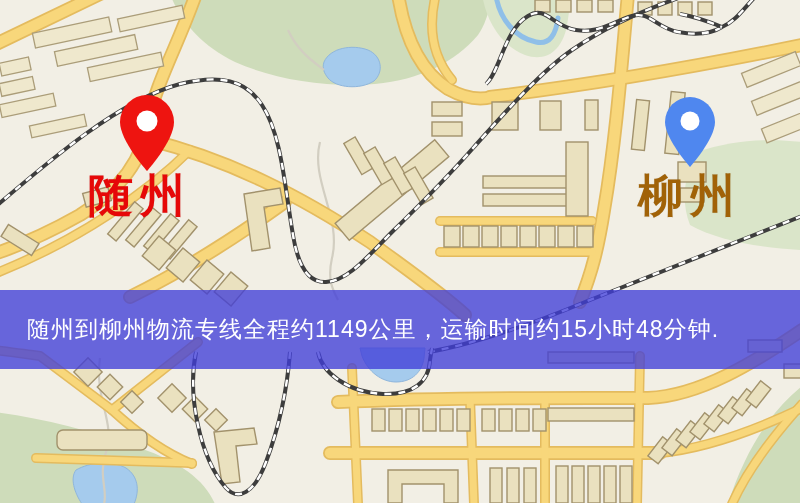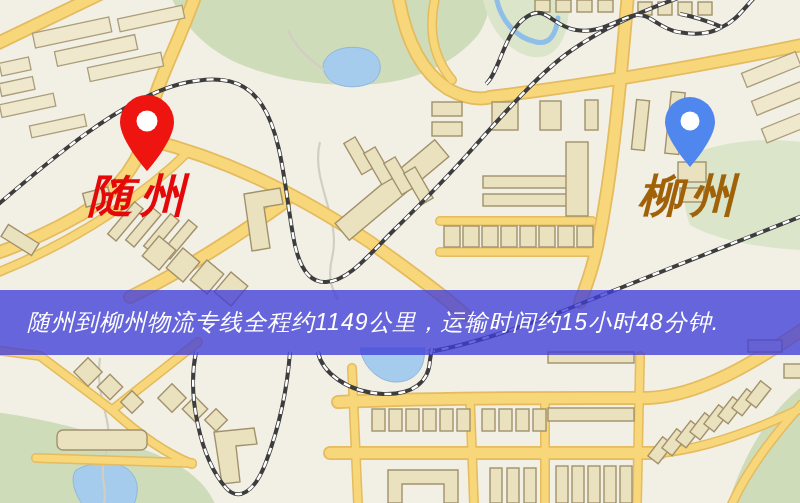--- a/index.html
+++ b/index.html
@@ -1,17 +1,17 @@
 <!DOCTYPE html>
 <html><head>
 <meta charset="utf-8">
 <style>
   html,body{margin:0;padding:0;background:#e9e6dc;}
   .stage{position:relative;width:800px;height:503px;overflow:hidden;
-         font-family:"Liberation Sans","DejaVu Sans",sans-serif;background:#f2efe5;font-style:italic;}
+         font-family:"Liberation Sans","DejaVu Sans",sans-serif;background:#f2efe5;}
   svg{display:block;position:absolute;left:0;top:0;}
   
   .park{fill:#cedcba;stroke:none;}
   .park-lt{fill:#dae5c9;}
   .water{fill:#a5cbed;stroke:#8fb6dc;stroke-width:1;}
   .stream{fill:none;stroke:#d2cec1;stroke-width:2.2;}
   .riverline{fill:none;stroke:#8fbfe8;stroke-width:5;stroke-linecap:round;}
   .rc{fill:none;stroke:#e4bb5e;stroke-linecap:round;stroke-linejoin:round;}
   .rf{fill:none;stroke:#f8d77b;stroke-linecap:round;stroke-linejoin:round;}
   .cas-maj{stroke-width:14;} .fil-maj{stroke-width:10.5;}
@@ -19,21 +19,21 @@
   .bld{fill:#eae1bf;stroke:#a2926c;stroke-width:1.4;}
   .bld2{fill:#efe8cd;stroke:#ab9d79;stroke-width:1.3;}
   .rail-base{fill:none;stroke:#3d3d3d;stroke-width:4;}
   .rail-dash{fill:none;stroke:#ffffff;stroke-width:2.4;stroke-dasharray:7 7;}
   .pin-hole{fill:#ffffff;}
   .city-label{position:absolute;top:174px;font-family:"Liberation Serif","DejaVu Serif",serif;
               font-weight:bold;font-size:45px;line-height:1;letter-spacing:7px;white-space:nowrap;
               text-shadow:0 0 1px rgba(0,0,0,.15);}
   .origin-label{left:88px;color:#e60808;}
   .dest-label{left:638px;color:#a16207;}
-  .banner{position:absolute;left:0;top:290px;width:800px;height:65px;
+  .banner{position:absolute;left:0;top:290px;width:800px;height:79px;
           background:rgba(64,62,216,0.78);display:flex;align-items:center;}
   .banner span{color:#ffffff;font-size:23px;letter-spacing:1px;padding-left:27px;white-space:nowrap;}
 </style>
 </head>
 <body>
 
 <div class="stage">
 
   <svg width="800" height="503" viewBox="0 0 800 503">
     <defs>

